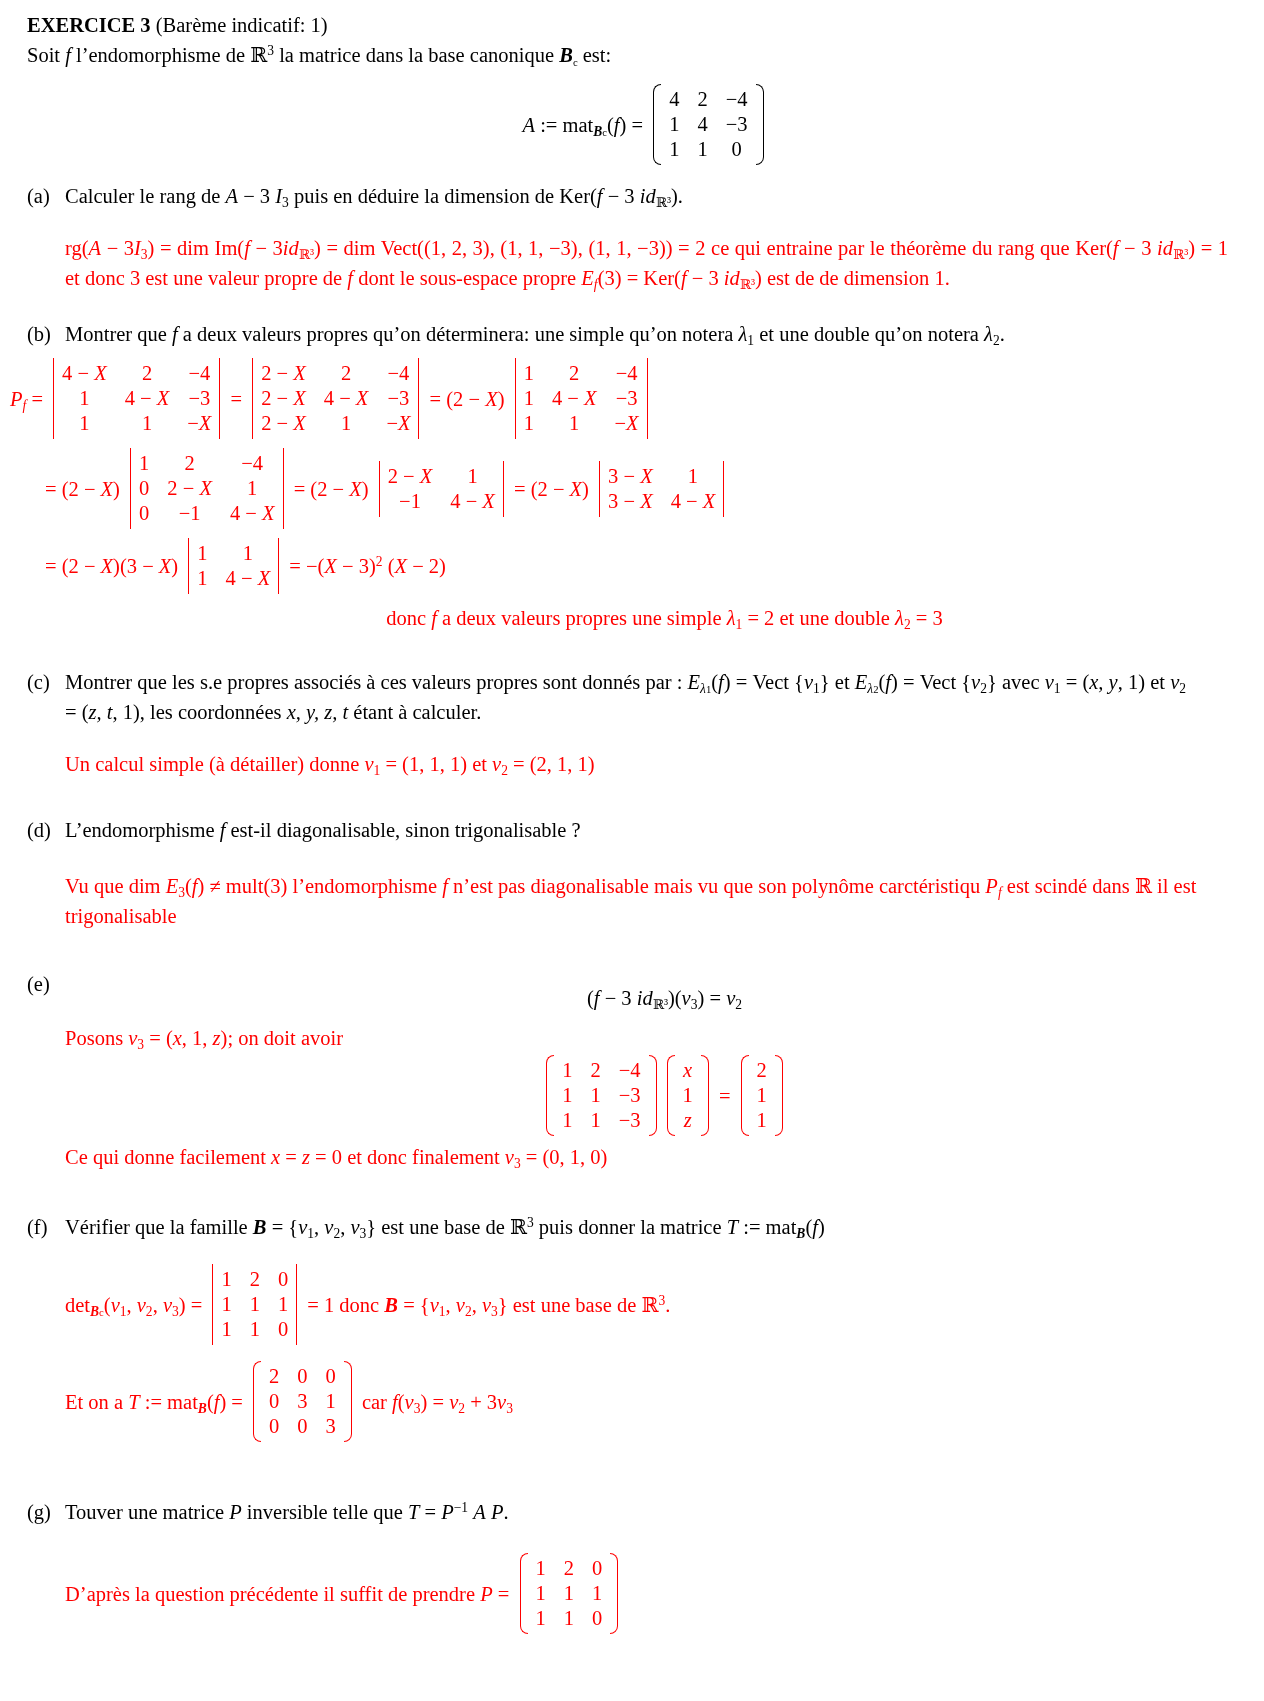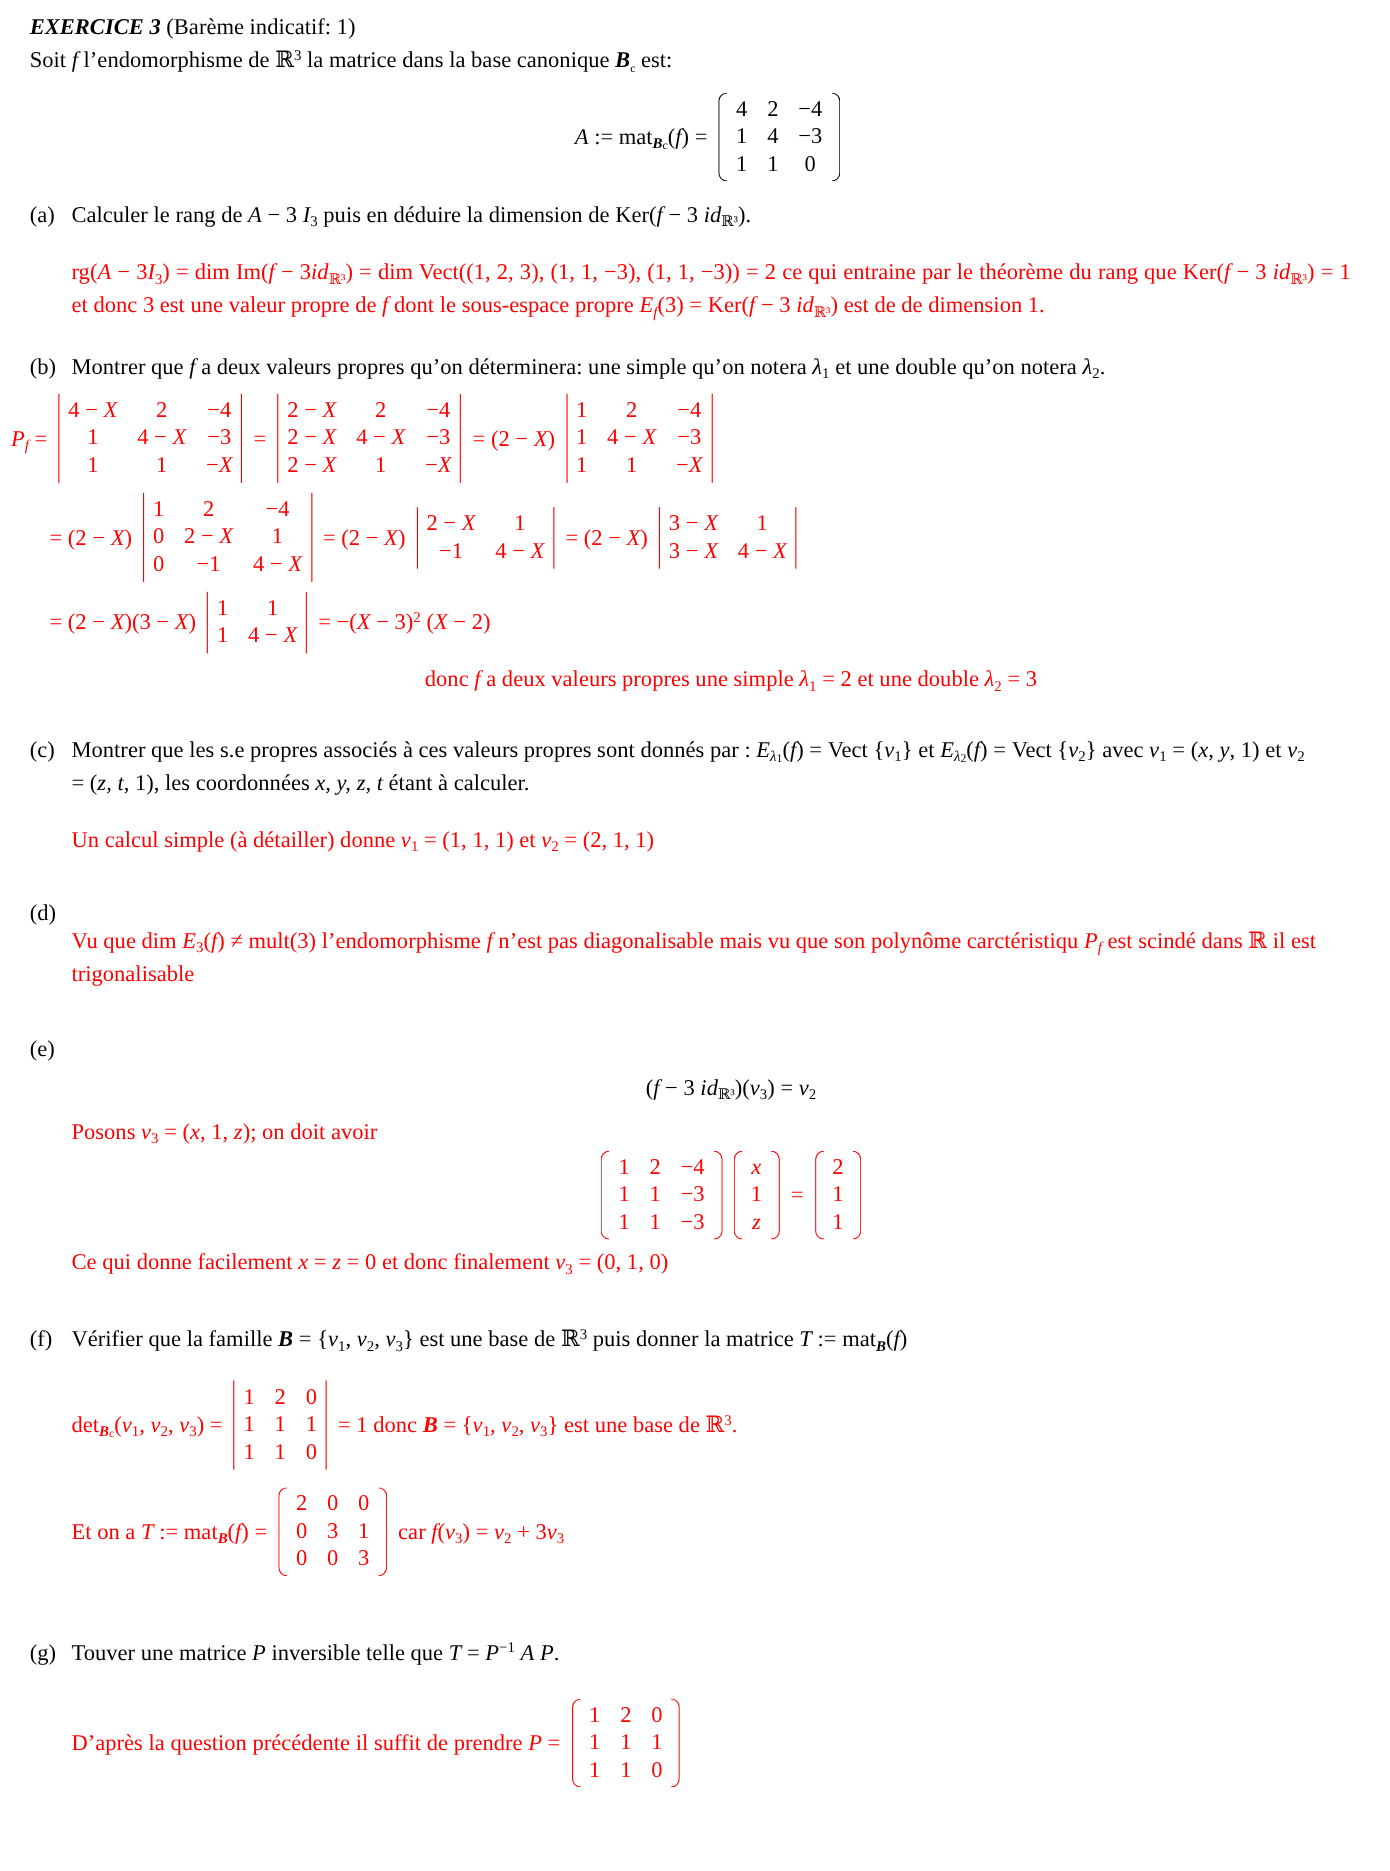--- a/index.html
+++ b/index.html
@@ -2,21 +2,21 @@
 <html><head>
 <meta charset="utf-8">
 <style>
   html,body{margin:0;padding:0;background:#ffffff;}
   .doc{
     width:1264px; min-height:1701px; box-sizing:border-box;
     padding:10px 0 24px 27px;
     font-family:"Liberation Serif","DejaVu Serif","DejaVu Sans",serif;
     font-size:20.5px; line-height:30px; color:#000;
   }
-  .b{font-weight:700;font-style:italic;}
+  .b{font-weight:700;}
   .i{font-style:italic;}
   .scr{font-style:italic; font-weight:700;}
   .sub{font-size:66%; vertical-align:-0.28em; line-height:0;}
   .subi{font-size:66%; vertical-align:-0.28em; line-height:0; font-style:italic;}
   .subsub{font-size:52%; vertical-align:-0.42em; line-height:0;}
   .sup{font-size:66%; vertical-align:0.5em; line-height:0;}
   .red{color:#ff0000;}
   .para{}
   .q{text-align:justify; padding-right:78px;}
   .ans{margin-top:22px; text-align:justify; padding-right:36px;}
@@ -39,21 +39,21 @@
   .vr{border-right:1.5px solid currentColor; flex-basis:0;}
   [data-name="matrix-A-equation"]{margin:14px 0 0 0;}
   [data-name="item-a"]{margin-top:16px;}
   [data-name="item-b"]{margin-top:26px;}
   [data-name="item-c"]{margin-top:34px;}
   [data-name="item-d"]{margin-top:36px;}
   [data-name="item-e"]{margin-top:38px;}
   [data-name="item-f"]{margin-top:40px;}
   [data-name="item-g"]{margin-top:46px;}
   [data-name="item-b-conclusion"]{margin-top:2px;text-align:center;}
-  [data-name="item-e-equation"]{margin:35px 0 10px 0;}
+  [data-name="item-e-equation"]{margin:14px 0 10px 0;}
   [data-name="item-e-posons"]{}
   [data-name="item-e-system"]{margin:2px 0;}
   [data-name="item-e-conclusion"]{margin-top:6px;}
   [data-name="item-f-det-line"]{margin-top:22px;}
   [data-name="item-f-T-line"]{margin-top:16px;}
   [data-name="item-g-answer"]{margin-top:26px;}
 </style>
 </head>
 <body>
 
@@ -88,20 +88,21 @@
     <div class="ilabel" data-name="item-c-label">(c)</div>
     <div class="icontent">
       <div class="para q" data-name="item-c-question"><span data-name="text-segment">Montrer que les s.e propres associés à ces valeurs propres sont donnés par : </span><span class="i" data-name="text-segment">E</span><span class="subi" data-name="text-segment">λ</span><span class="subsub" data-name="text-segment">1</span><span data-name="text-segment">(</span><span class="i" data-name="text-segment">f</span><span data-name="text-segment">) = Vect {</span><span class="i" data-name="text-segment">v</span><span class="sub" data-name="text-segment">1</span><span data-name="text-segment">} et </span><span class="i" data-name="text-segment">E</span><span class="subi" data-name="text-segment">λ</span><span class="subsub" data-name="text-segment">2</span><span data-name="text-segment">(</span><span class="i" data-name="text-segment">f</span><span data-name="text-segment">) = Vect {</span><span class="i" data-name="text-segment">v</span><span class="sub" data-name="text-segment">2</span><span data-name="text-segment">} avec </span><span class="i" data-name="text-segment">v</span><span class="sub" data-name="text-segment">1</span><span data-name="text-segment"> = (</span><span class="i" data-name="text-segment">x, y</span><span data-name="text-segment">, 1) et </span><span class="i" data-name="text-segment">v</span><span class="sub" data-name="text-segment">2</span><span data-name="text-segment"> = (</span><span class="i" data-name="text-segment">z, t</span><span data-name="text-segment">, 1), les coordonnées </span><span class="i" data-name="text-segment">x, y, z, t</span><span data-name="text-segment"> étant à calculer.</span></div>
       <div class="para ans red" data-name="item-c-answer"><span data-name="text-segment">Un calcul simple (à détailler) donne </span><span class="i" data-name="text-segment">v</span><span class="sub" data-name="text-segment">1</span><span data-name="text-segment"> = (1, 1, 1) et </span><span class="i" data-name="text-segment">v</span><span class="sub" data-name="text-segment">2</span><span data-name="text-segment"> = (2, 1, 1)</span></div>
     </div>
   </div>
 
   <div class="item" data-name="item-d">
     <div class="ilabel" data-name="item-d-label">(d)</div>
     <div class="icontent">
+      <div class="para q" data-name="item-d-question"><span data-name="text-segment">L’endomorphisme </span><span class="i" data-name="text-segment">f</span><span data-name="text-segment"> est-il diagonalisable, sinon trigonalisable ?</span></div>
       <div class="para ans answide red" data-name="item-d-answer"><span data-name="text-segment">Vu que dim </span><span class="i" data-name="text-segment">E</span><span class="sub" data-name="text-segment">3</span><span data-name="text-segment">(</span><span class="i" data-name="text-segment">f</span><span data-name="text-segment">) ≠ mult(3) l’endomorphisme </span><span class="i" data-name="text-segment">f</span><span data-name="text-segment"> n’est pas diagonalisable mais vu que son polynôme carctéristiqu </span><span class="i" data-name="text-segment">P</span><span class="subi" data-name="text-segment">f</span><span data-name="text-segment"> est scindé dans ℝ il est trigonalisable</span></div>
     </div>
   </div>
 
   <div class="item" data-name="item-e">
     <div class="ilabel" data-name="item-e-label">(e)</div>
     <div class="icontent">
       <div class="mathline center" data-name="item-e-equation"><span class="mseg" data-name="math-text"><span data-name="text-segment">(</span><span class="i" data-name="text-segment">f</span><span data-name="text-segment"> − 3 </span><span class="i" data-name="text-segment">id</span><span class="sub" data-name="text-segment">ℝ³</span><span data-name="text-segment">)(</span><span class="i" data-name="text-segment">v</span><span class="sub" data-name="text-segment">3</span><span data-name="text-segment">) = </span><span class="i" data-name="text-segment">v</span><span class="sub" data-name="text-segment">2</span></span></div>
       <div class="para red" data-name="item-e-posons"><span data-name="text-segment">Posons </span><span class="i" data-name="text-segment">v</span><span class="sub" data-name="text-segment">3</span><span data-name="text-segment"> = (</span><span class="i" data-name="text-segment">x</span><span data-name="text-segment">, 1, </span><span class="i" data-name="text-segment">z</span><span data-name="text-segment">); on doit avoir</span></div>
       <div class="mathline center red" data-name="item-e-system"><span class="mat" data-name="matrix"><span class="fen pl" data-name="paren-left"></span><span class="mgrid" data-name="matrix-grid" style="grid-template-columns: repeat(3, auto);"><span class="mcell" data-name="matrix-cell"><span data-name="cell-text">1</span></span><span class="mcell" data-name="matrix-cell"><span data-name="cell-text">2</span></span><span class="mcell" data-name="matrix-cell"><span data-name="cell-text">−4</span></span><span class="mcell" data-name="matrix-cell"><span data-name="cell-text">1</span></span><span class="mcell" data-name="matrix-cell"><span data-name="cell-text">1</span></span><span class="mcell" data-name="matrix-cell"><span data-name="cell-text">−3</span></span><span class="mcell" data-name="matrix-cell"><span data-name="cell-text">1</span></span><span class="mcell" data-name="matrix-cell"><span data-name="cell-text">1</span></span><span class="mcell" data-name="matrix-cell"><span data-name="cell-text">−3</span></span></span><span class="fen pr" data-name="paren-right"></span></span><span class="mat" data-name="matrix"><span class="fen pl" data-name="paren-left"></span><span class="mgrid" data-name="matrix-grid" style="grid-template-columns: repeat(1, auto);"><span class="mcell" data-name="matrix-cell"><span class="i" data-name="cell-text">x</span></span><span class="mcell" data-name="matrix-cell"><span data-name="cell-text">1</span></span><span class="mcell" data-name="matrix-cell"><span class="i" data-name="cell-text">z</span></span></span><span class="fen pr" data-name="paren-right"></span></span><span class="mseg" data-name="math-text"><span data-name="text-segment"> = </span></span><span class="mat" data-name="matrix"><span class="fen pl" data-name="paren-left"></span><span class="mgrid" data-name="matrix-grid" style="grid-template-columns: repeat(1, auto);"><span class="mcell" data-name="matrix-cell"><span data-name="cell-text">2</span></span><span class="mcell" data-name="matrix-cell"><span data-name="cell-text">1</span></span><span class="mcell" data-name="matrix-cell"><span data-name="cell-text">1</span></span></span><span class="fen pr" data-name="paren-right"></span></span></div>

